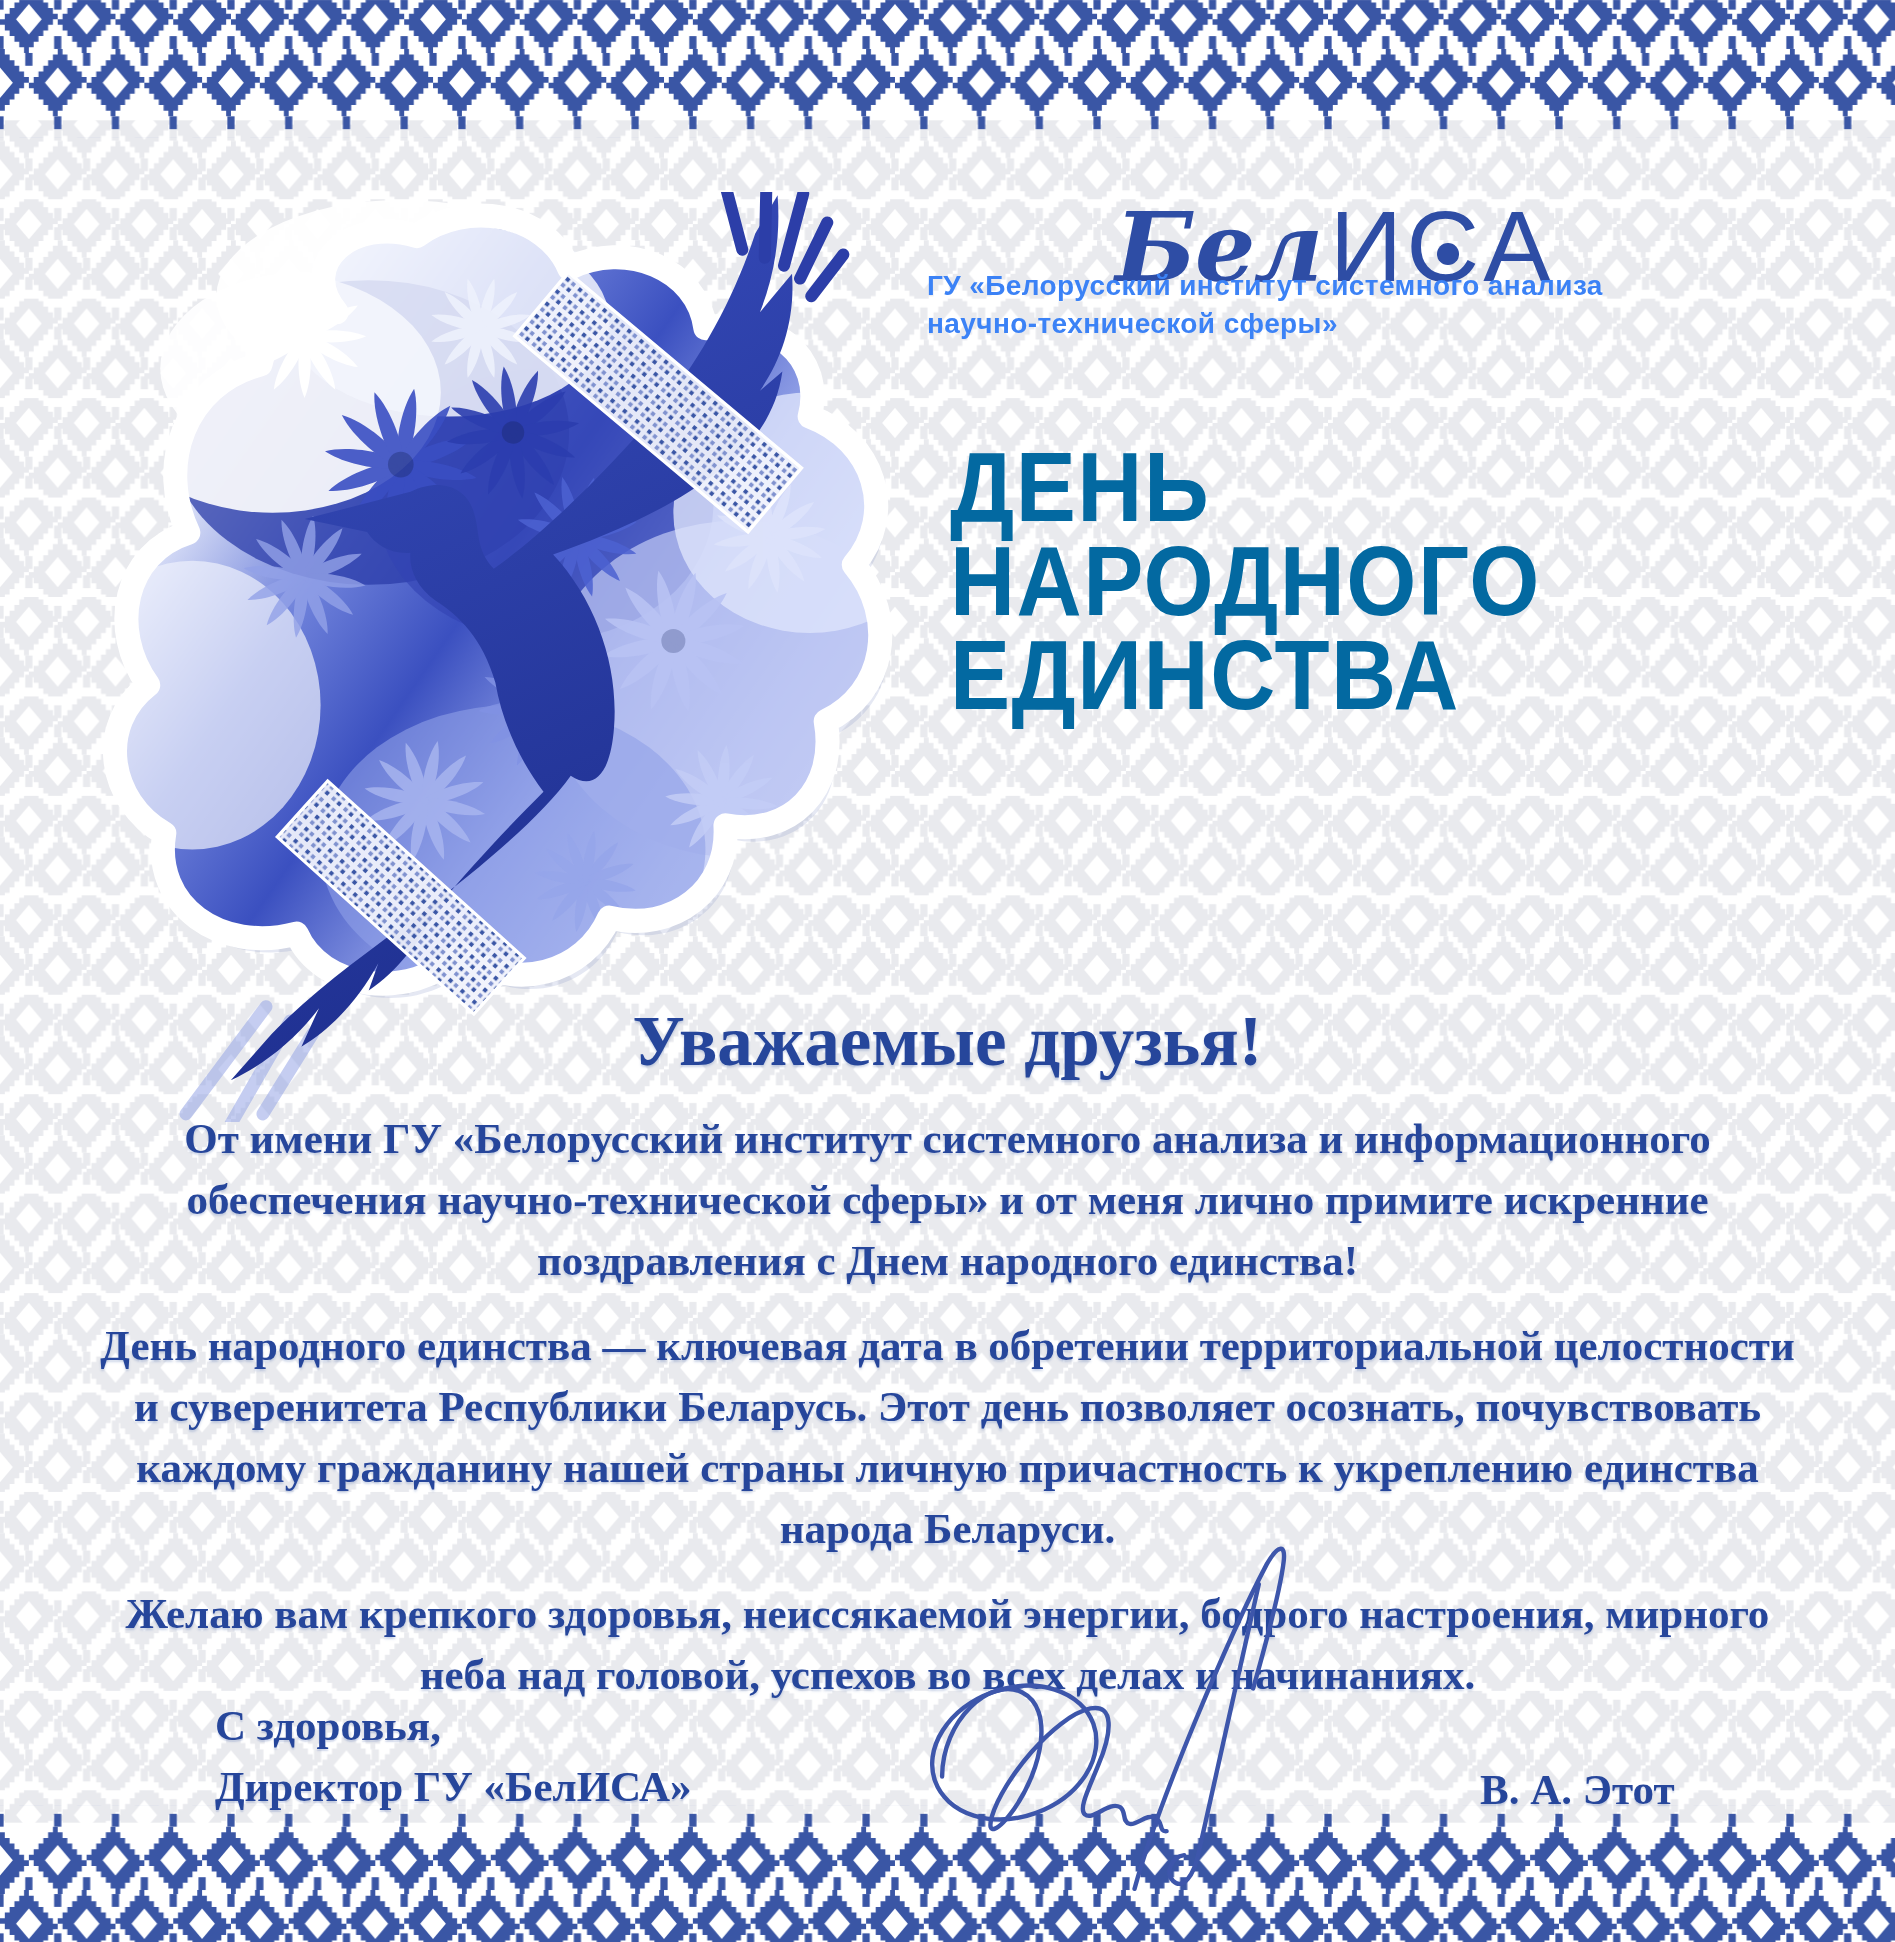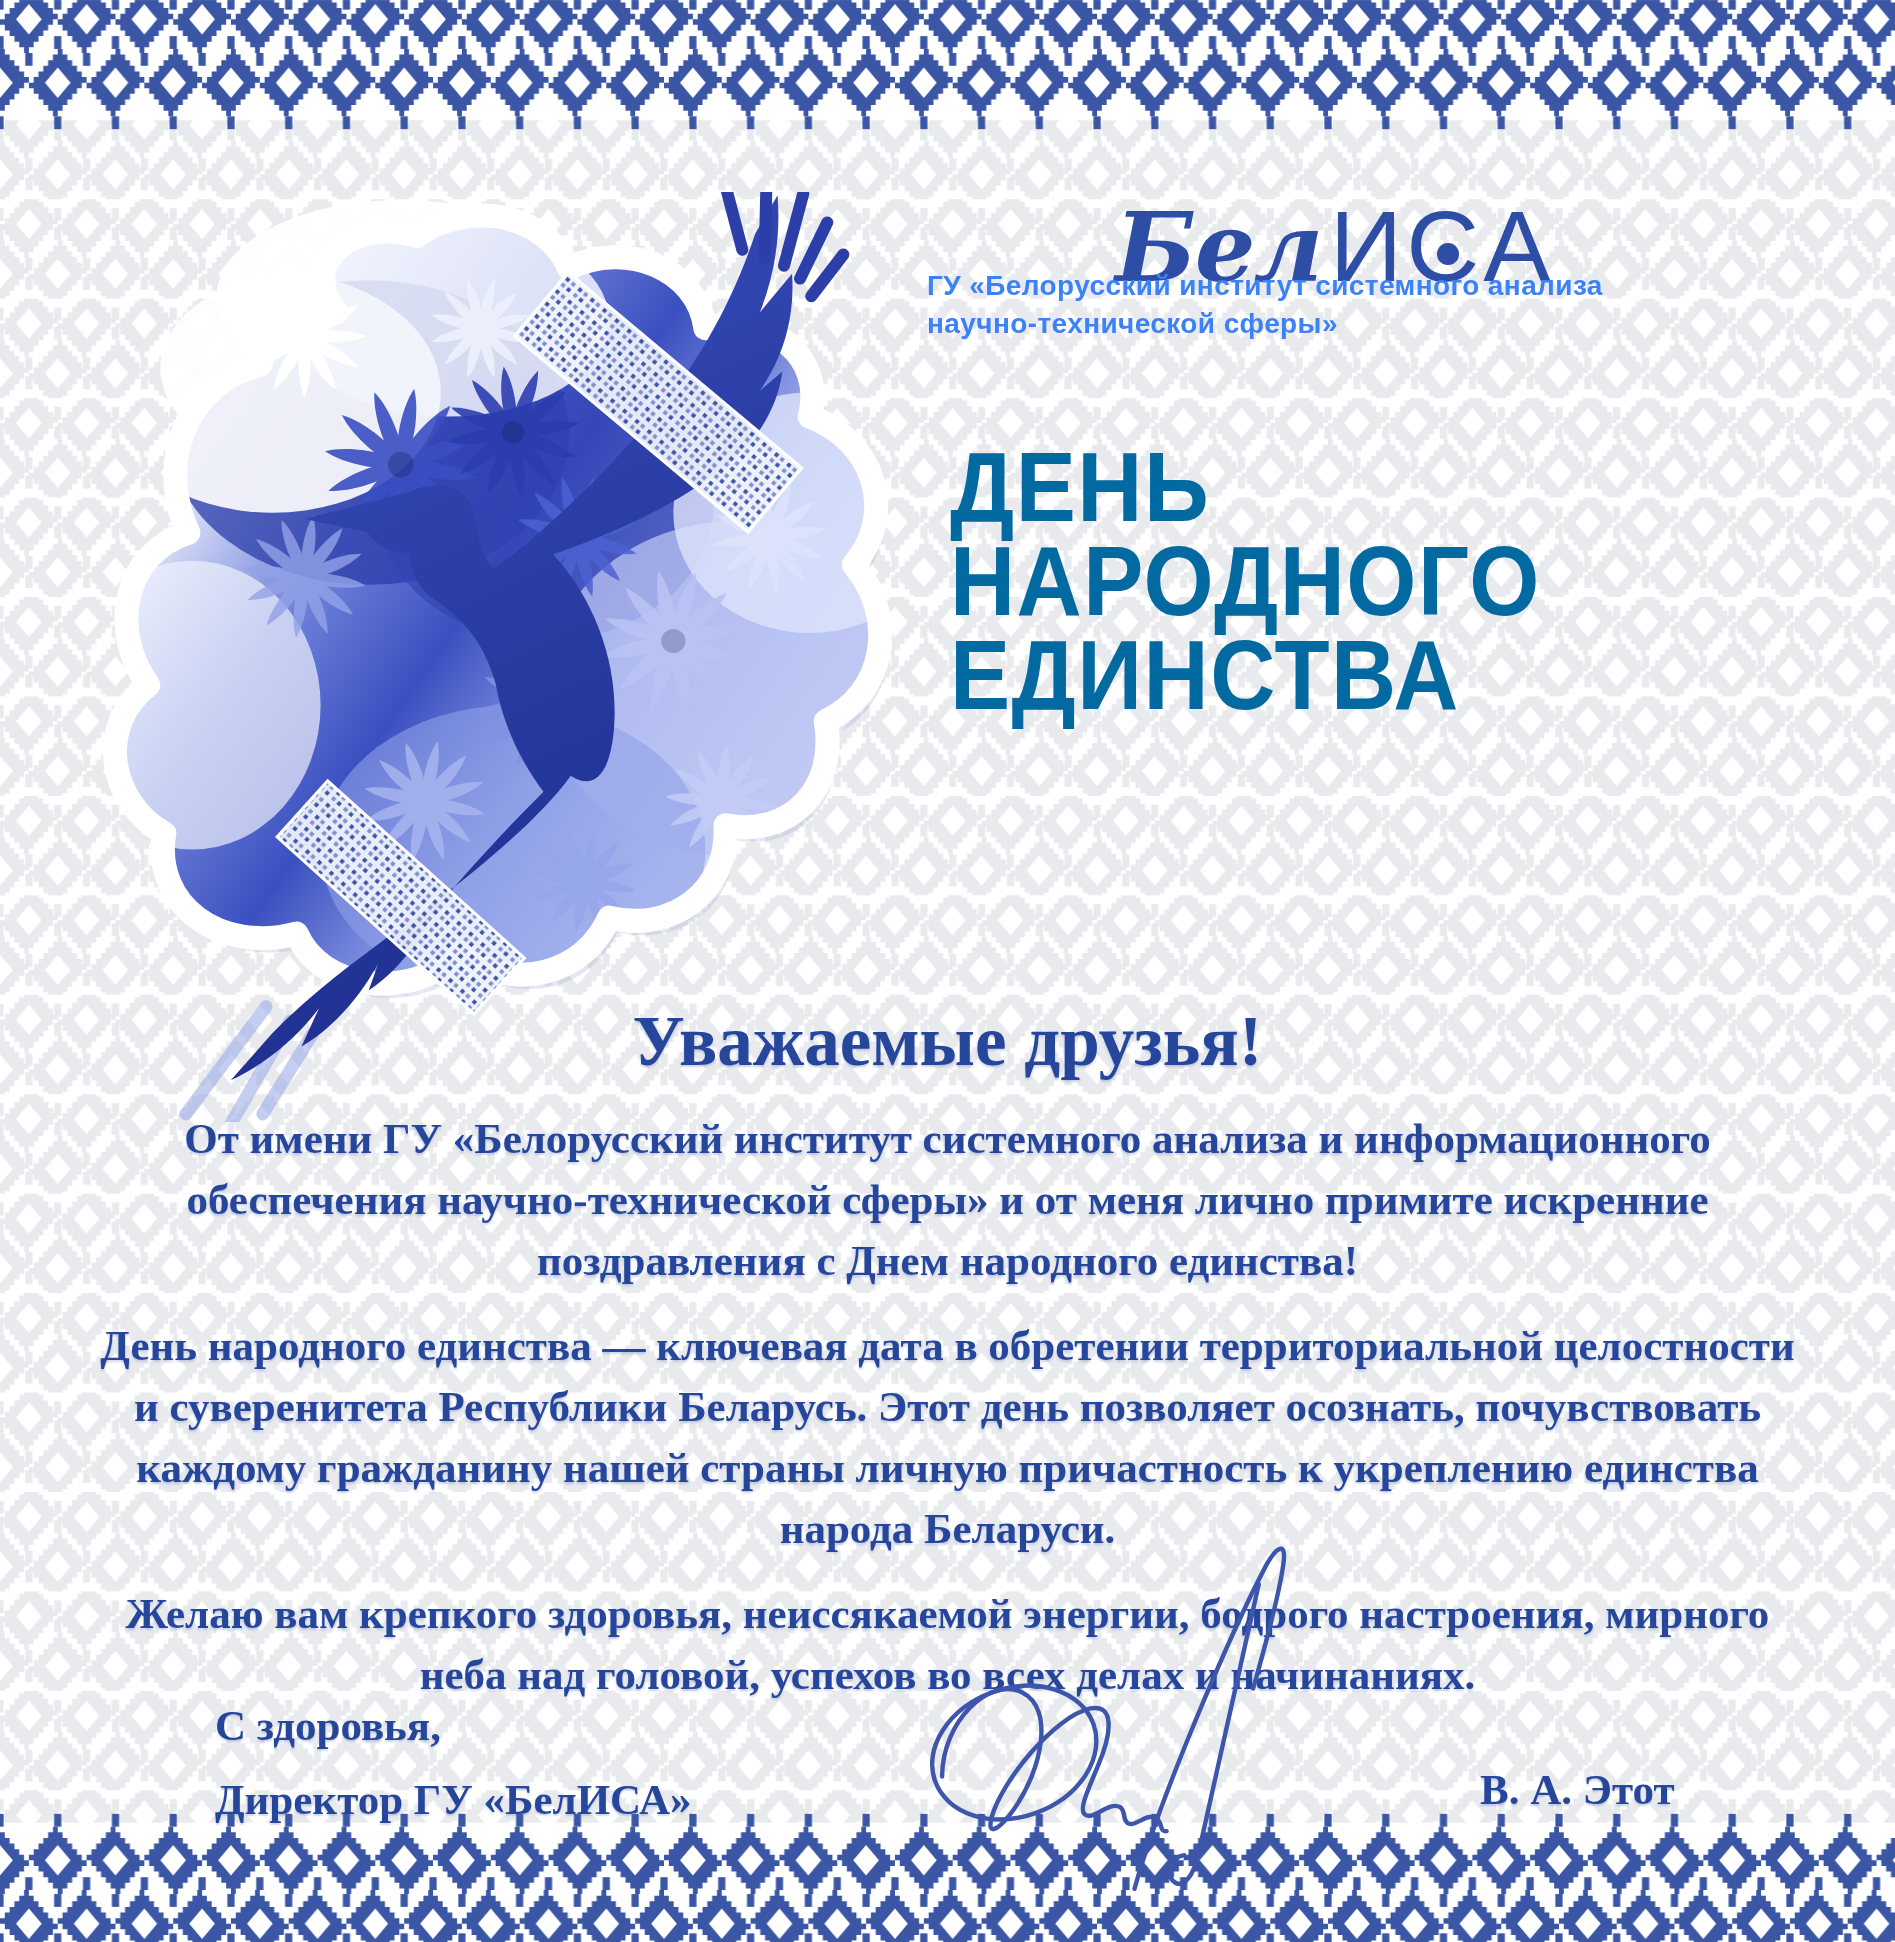--- a/index.html
+++ b/index.html
@@ -40,21 +40,21 @@
 
   .paras{position:absolute;left:84px;top:1108px;width:1727px;text-align:center;
         font-family:"Liberation Serif",serif;font-weight:700;font-size:43px;line-height:61px;
         color:#26469b;text-shadow:0 2.4px 2.4px rgba(70,100,170,.28);}
   .paras p{margin:0;}
   .paras p + p{margin-top:24px;}
 
   .signoff{position:absolute;left:215px;top:1697px;color:#26469b;
         font-family:"Liberation Serif",serif;font-weight:700;font-size:43px;line-height:58px;
         text-shadow:0 1.6px 1.6px rgba(70,100,170,.25);}
-  .signoff .pos{margin-top:16px;}
+  .signoff .pos{margin-top:3px;}
   .signer{position:absolute;left:1480px;top:1765px;color:#26469b;
         font-family:"Liberation Serif",serif;font-weight:700;font-size:43px;
         text-shadow:0 1.6px 1.6px rgba(70,100,170,.25);white-space:nowrap;}
   .sig{position:absolute;left:894px;top:1536px;}
 </style>
 </head>
 <body>
 
 <div class="page">
 

